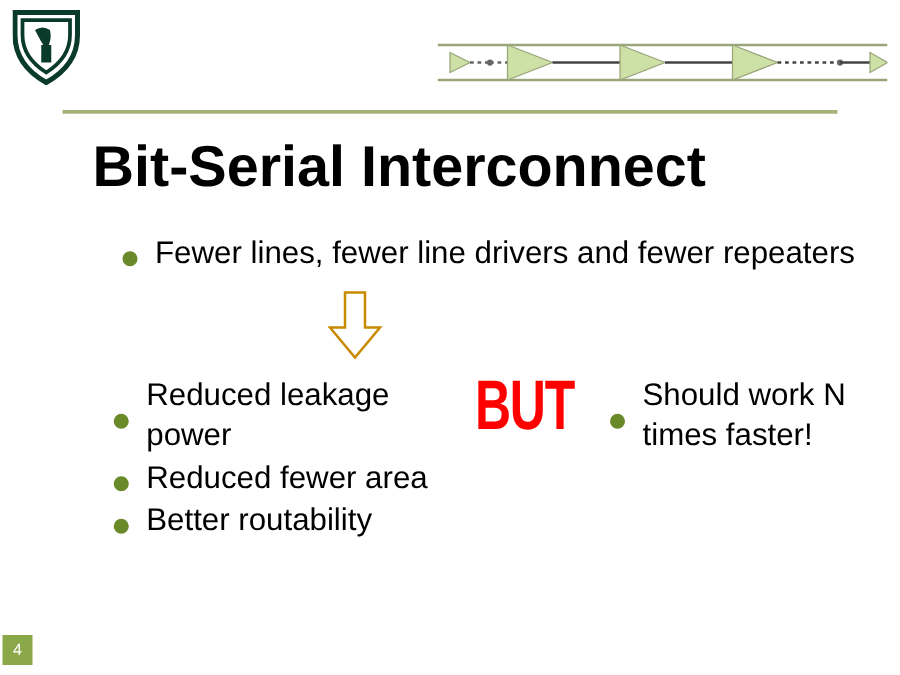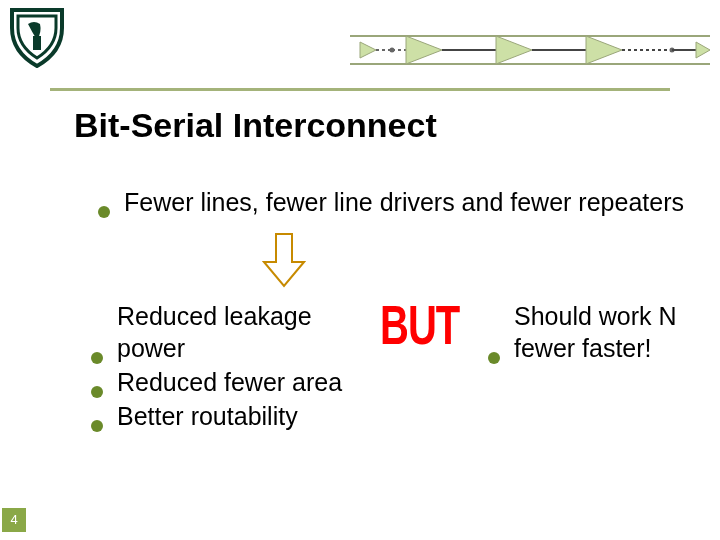--- a/index.html
+++ b/index.html
@@ -30,27 +30,27 @@
     left: 50px;
     top: 88px;
     width: 620px;
     height: 3px;
     background: #a4b37a;
   }
   .title {
     position: absolute;
     left: 74px;
     top: 106px;
-    font-size: 34px;
+    font-size: 46px;
     font-weight: bold;
     color: #000;
   }
   .bullet-row {
     display: flex;
-    align-items: flex-end;
+    align-items: center;
   }
   .bullet-dot {
     width: 12px;
     height: 12px;
     background: #6a8a2a;
     border-radius: 50%;
     flex: 0 0 12px;
     margin-top: 10px;
     margin-right: 14px;
   }
@@ -176,17 +176,17 @@
     <div class="bullet-dot"></div>
     <div class="bullet-text">Better routability</div>
   </div>
 </div>
 
 <div class="but-word">BUT</div>
 
 <div class="right-col">
   <div class="bullet-row">
     <div class="bullet-dot"></div>
-    <div class="bullet-text">Should work N fewer faster!</div>
+    <div class="bullet-text">Should work N times faster!</div>
   </div>
 </div>
 
 <div class="page-num">4</div>
 
 </body></html>

